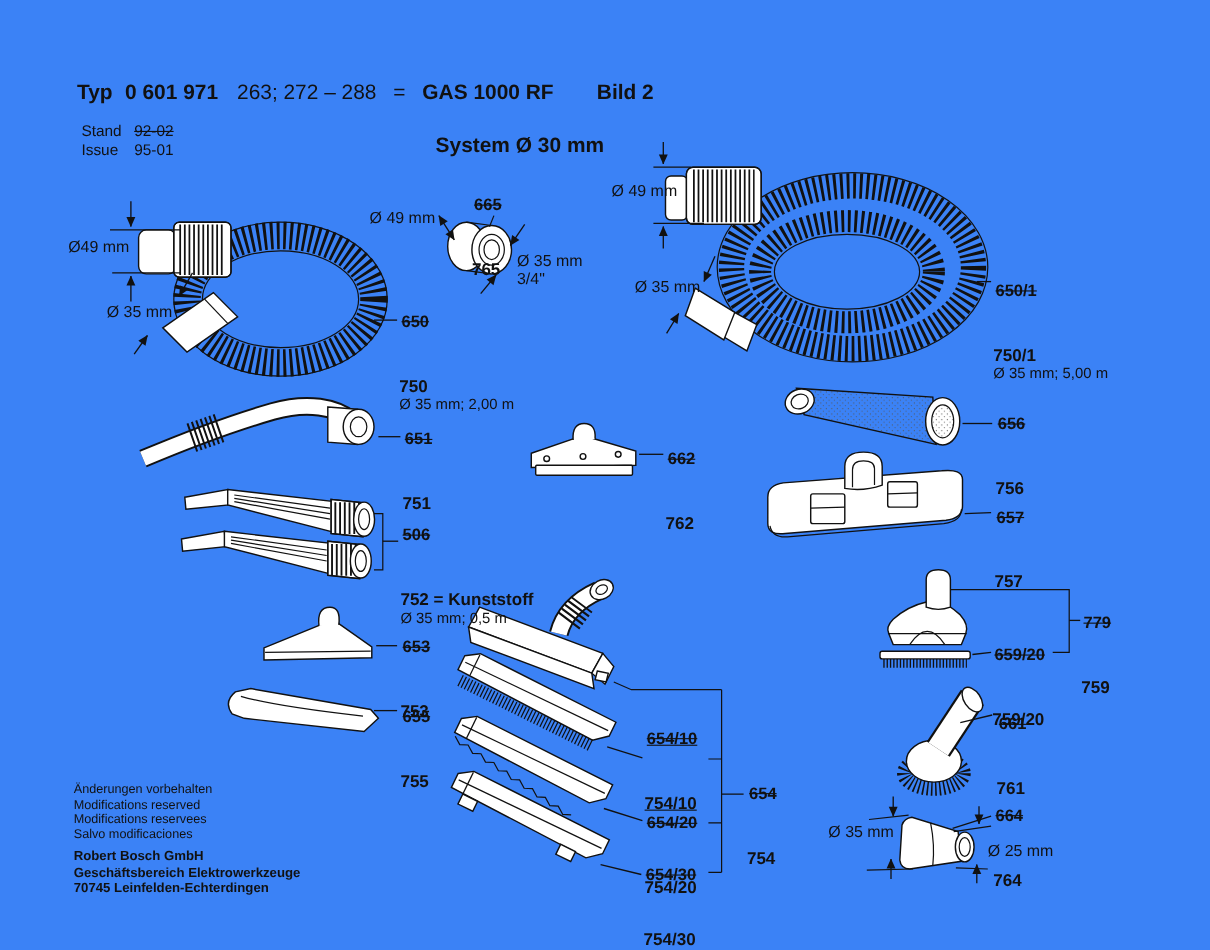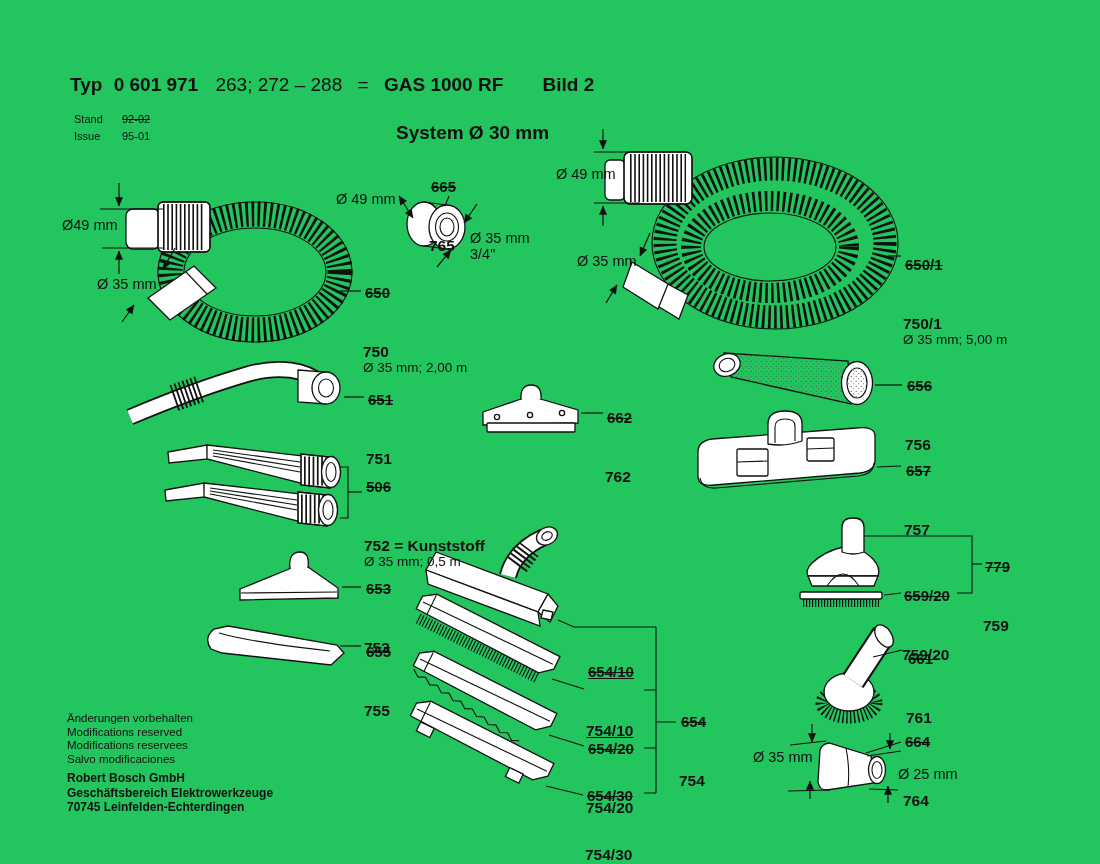--- a/index.html
+++ b/index.html
@@ -1,26 +1,26 @@
 <!DOCTYPE html>
 <html><head>
 <meta charset="utf-8">
 <style>
   html,body{margin:0;padding:0;background:#e8e8e8;}
-  #page{position:relative;width:1100px;height:864px;background:#22c55e;
+  #page{position:relative;width:1100px;height:864px;background:#3b82f6;
         font-family:"Liberation Sans","DejaVu Sans",sans-serif;color:#111;overflow:hidden;}
   svg{position:absolute;left:0;top:0;}
   .wh{fill:#fff;stroke:#111;stroke-width:1.3;}
   .thin{fill:none;stroke:#111;stroke-width:1.1;}
   .dl{stroke:#111;stroke-width:1.2;fill:none;}
   .abs{position:absolute;}
   #hdr{left:70px;top:74px;font-size:19px;white-space:nowrap;}
   #hdr .b{font-weight:bold;}
   #hdr span{display:inline-block;}
-  #standblk{left:74px;top:111px;font-size:11px;line-height:17px;}
+  #standblk{left:74px;top:111px;font-size:14px;line-height:17px;}
   #standblk .lab{display:inline-block;width:48px;}
   .strike{text-decoration:line-through;}
   #systitle{left:396px;top:122px;font-size:19px;font-weight:bold;}
   .plabel{position:absolute;line-height:15.5px;white-space:nowrap;}
   .plabel .old{display:block;font-weight:bold;font-size:15px;text-decoration:line-through;padding:0 2px;margin-top:20px;}
   .plabel .new{display:block;font-weight:bold;font-size:15.5px;margin-top:43px;}
   .plabel .spec{display:block;font-weight:normal;font-size:13.5px;margin-top:1px;}
   .dim{position:absolute;font-size:14.5px;white-space:nowrap;}
   #footer{left:67px;top:712px;font-size:11.5px;line-height:13.5px;}
   #footer .boldblk{font-weight:bold;font-size:12px;line-height:14.5px;margin-top:5px;}

